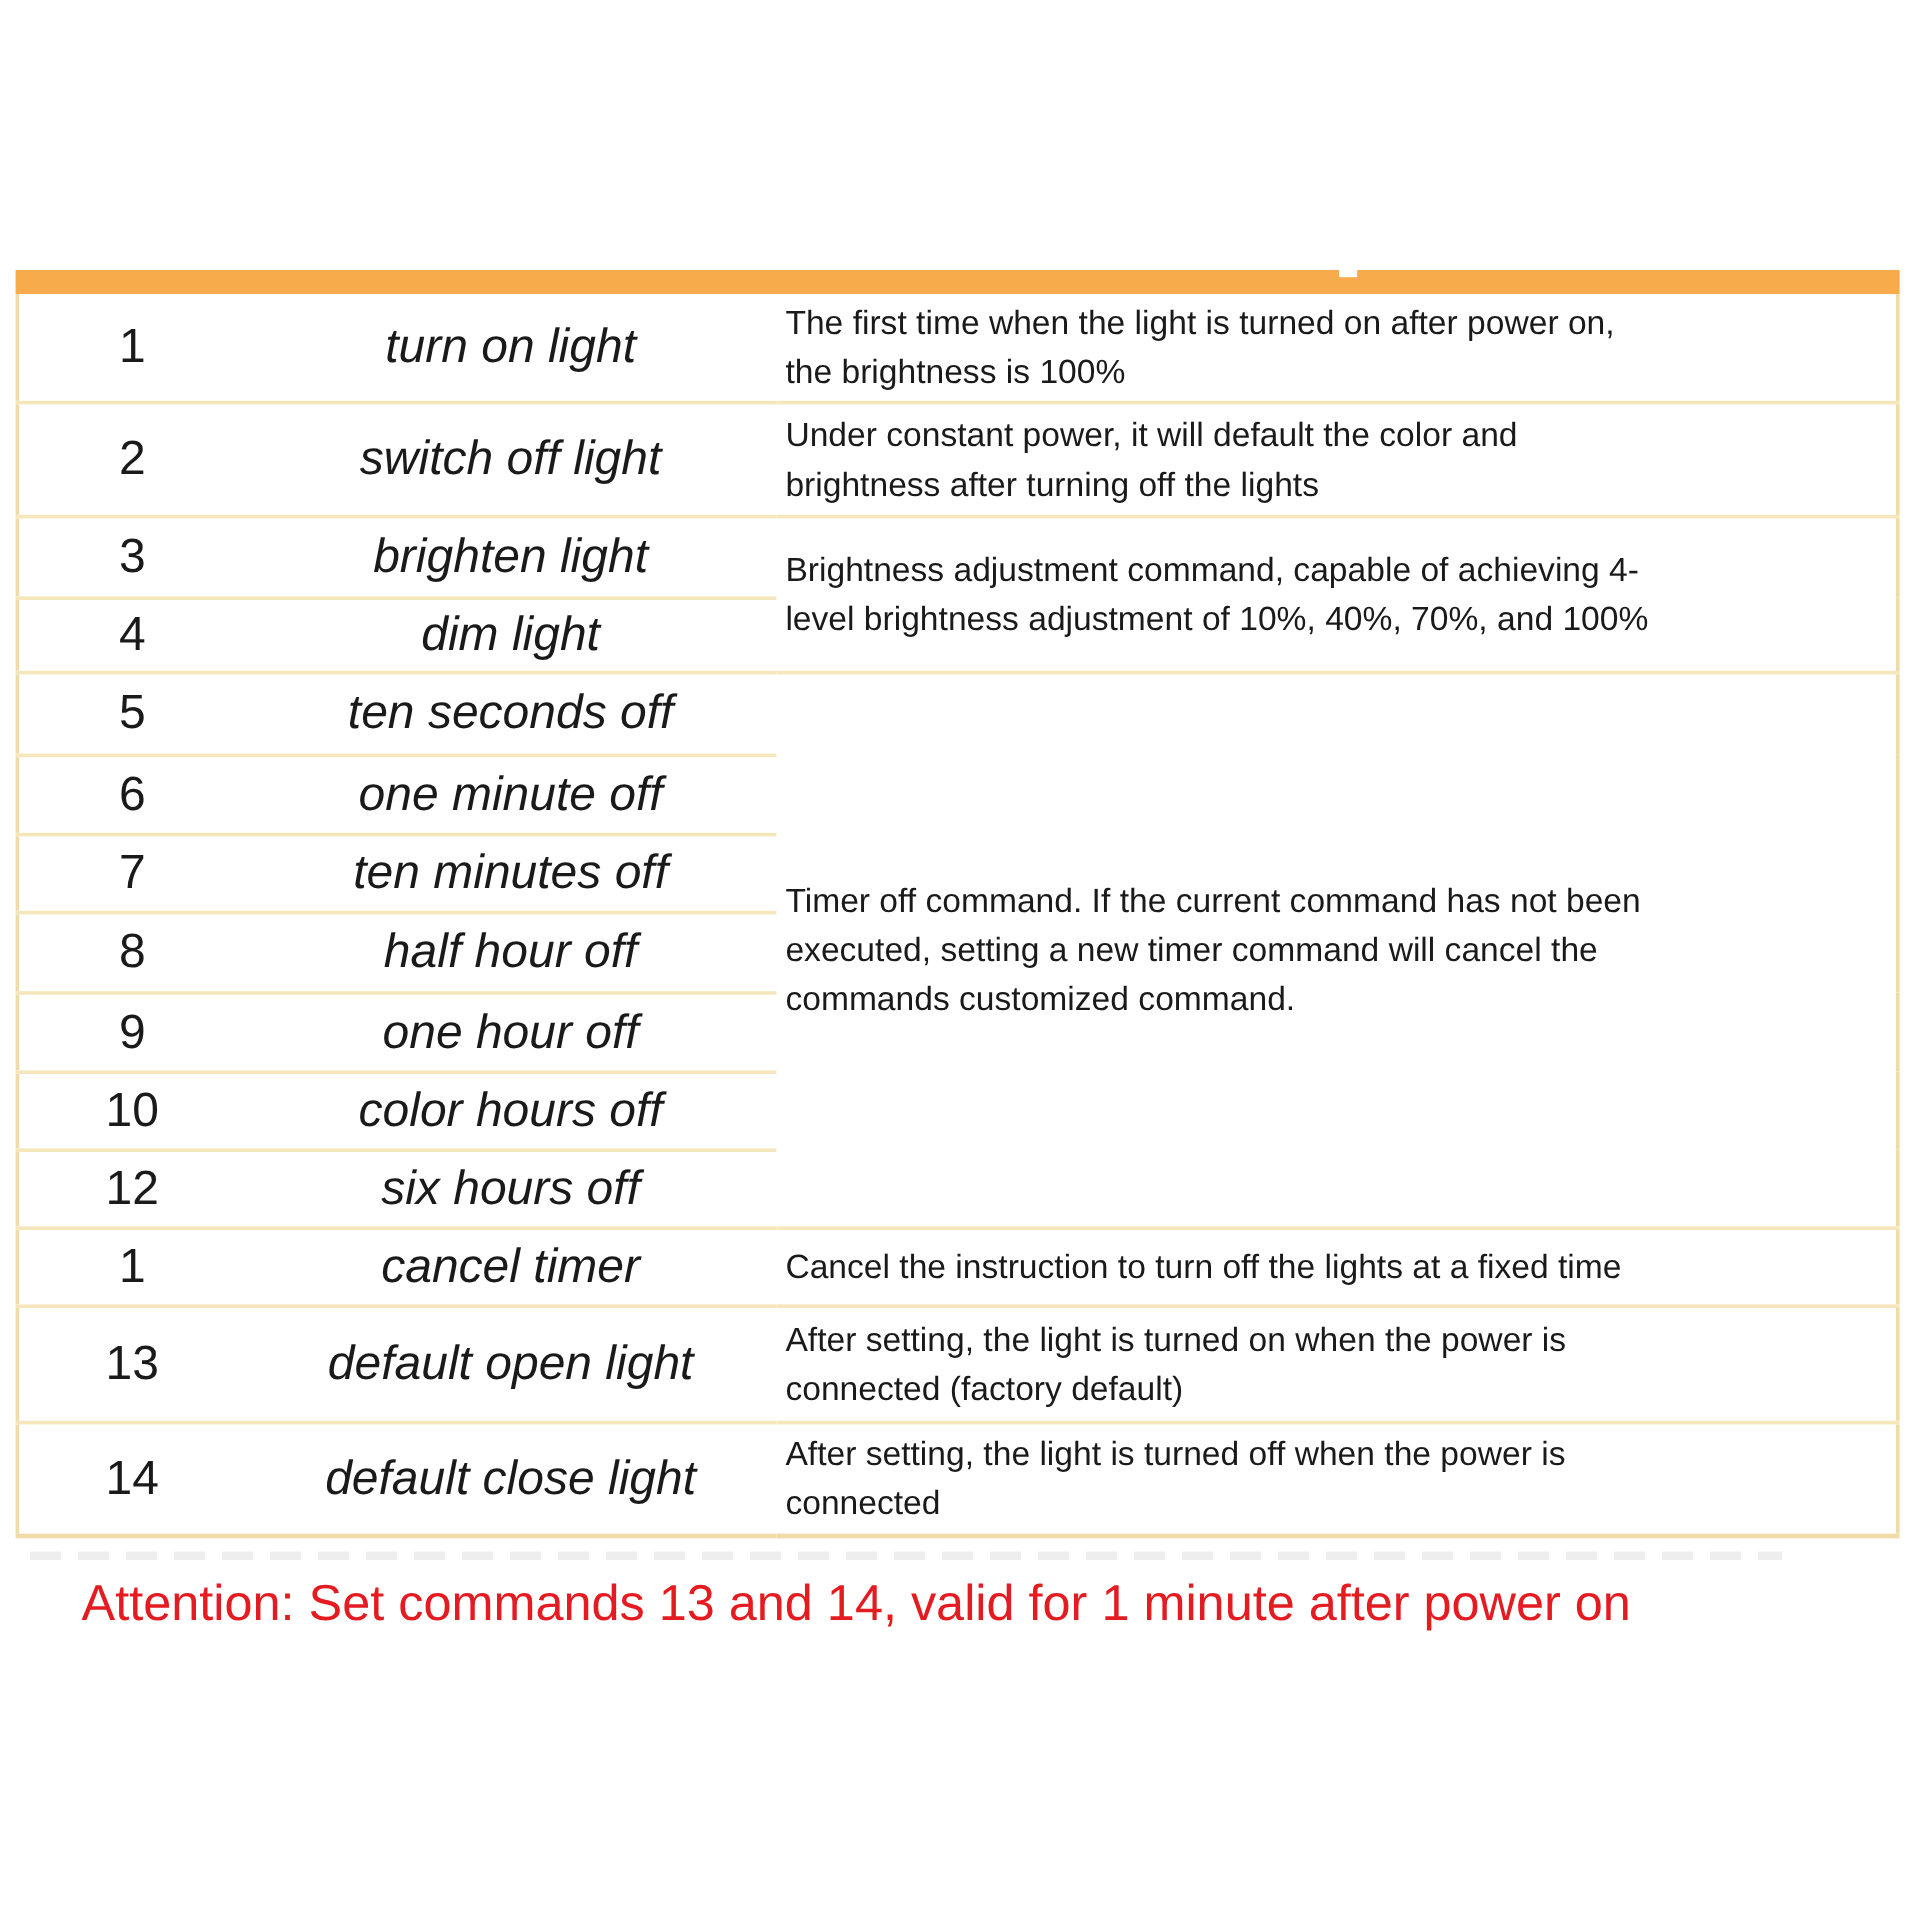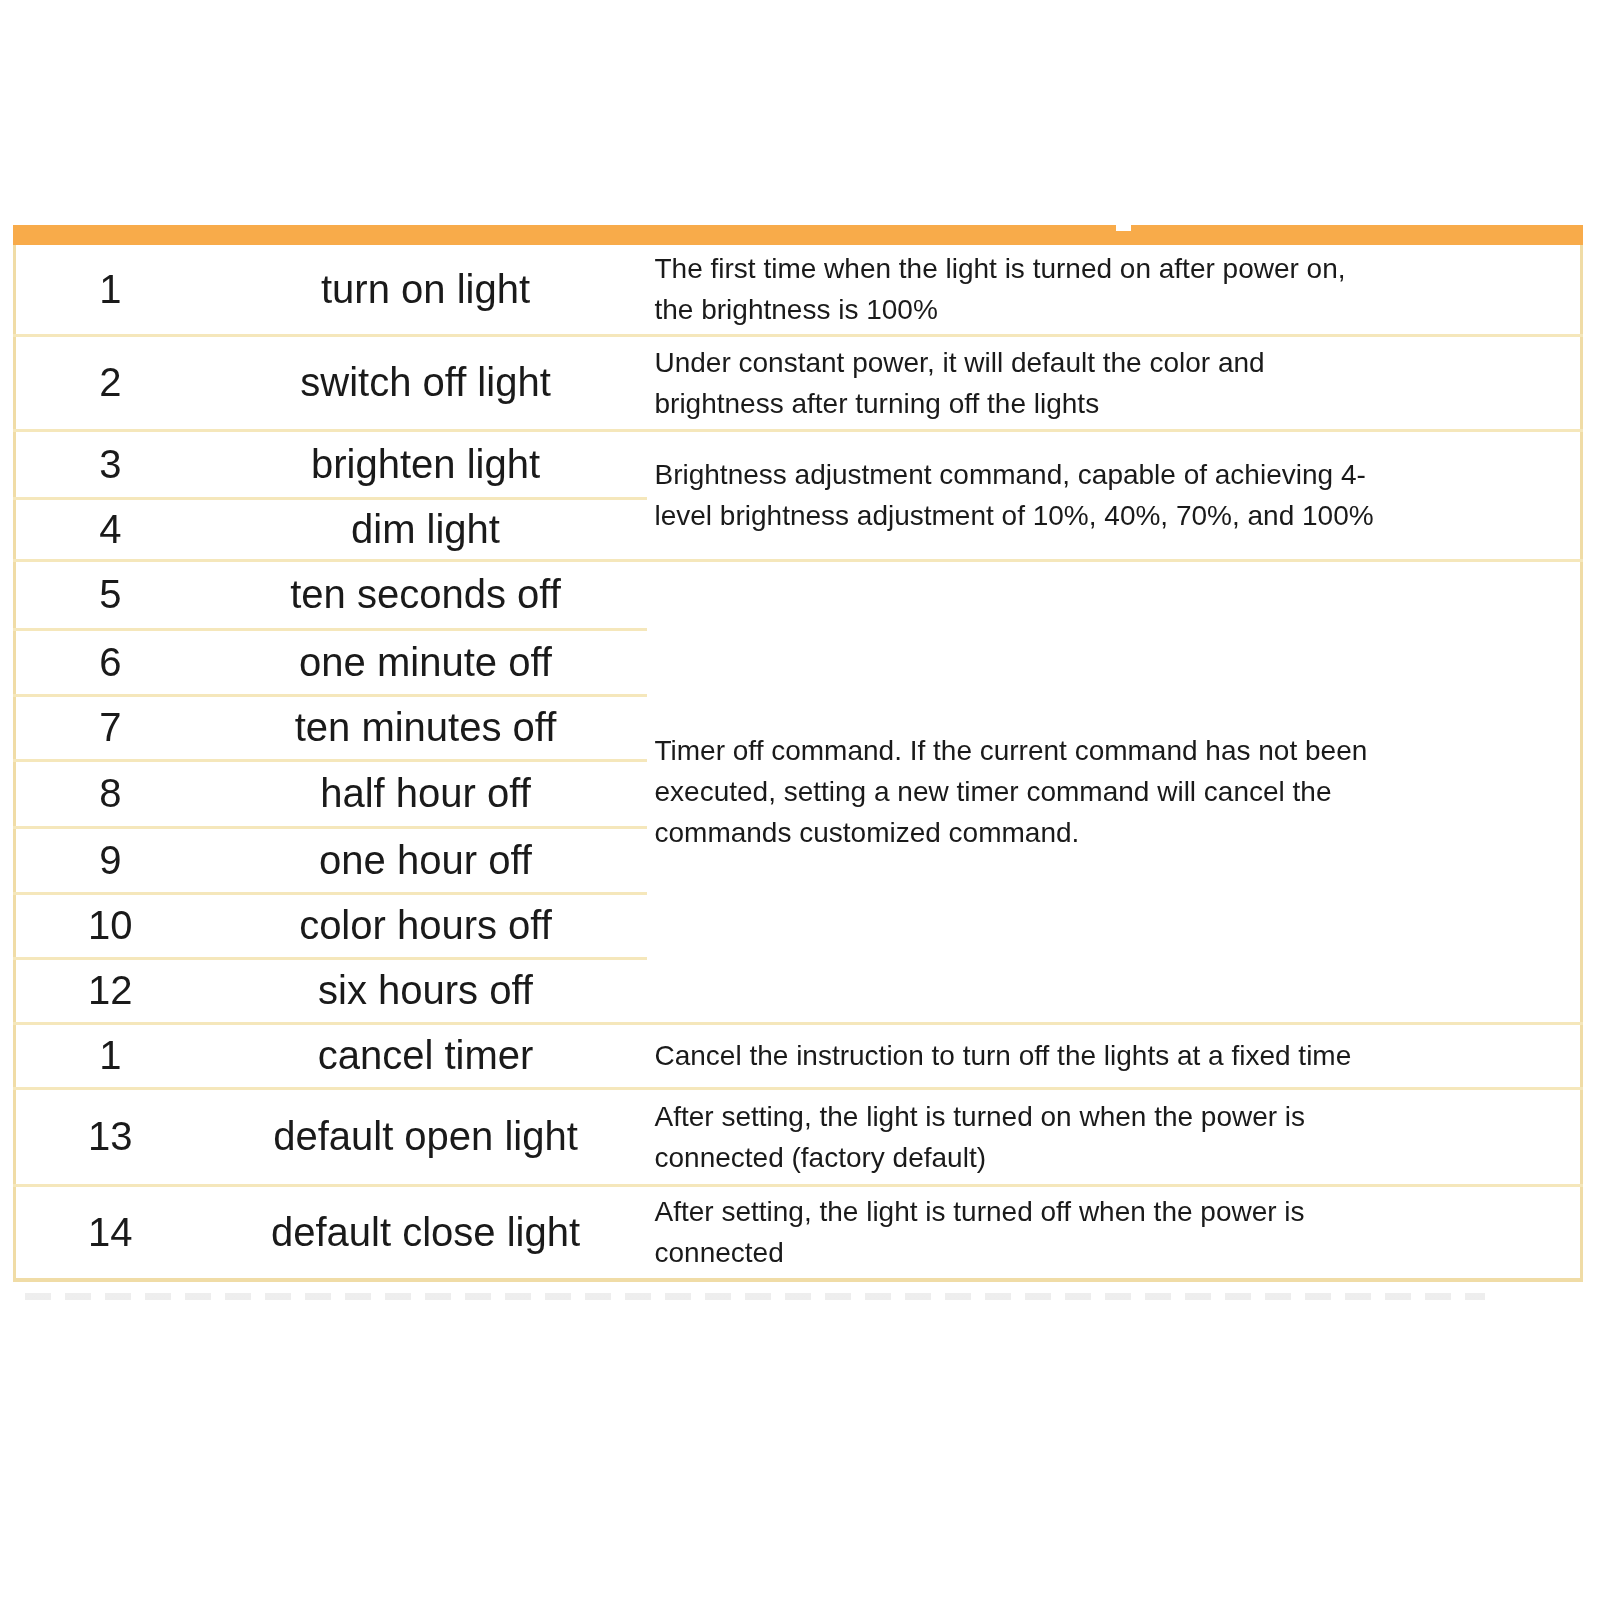--- a/index.html
+++ b/index.html
@@ -46,20 +46,21 @@
     overflow: hidden;
   }
   table.cmd-table tr:last-child td { border-bottom: none; }
   td.num {
     text-align: center;
     font-size: 40px;
   }
   td.cmd {
     text-align: center;
     font-size: 40px;
+    font-style: italic;
   }
   td.desc {
     text-align: left;
     font-size: 28px;
     line-height: 41px;
     padding-left: 8px;
     padding-right: 4px;
     white-space: pre-line;
   }
   .dashed-strip {
@@ -170,14 +171,15 @@
           <td class="cmd">default close light</td>
           <td class="desc">After setting, the light is turned off when the power is
 connected</td>
         </tr>
       </tbody>
     </table>
   </div>
 
   <div class="dashed-strip"></div>
 
+  <div class="attention">Attention: Set commands 13 and 14, valid for 1 minute after power on</div>
 
 </div>
 
 </body></html>

